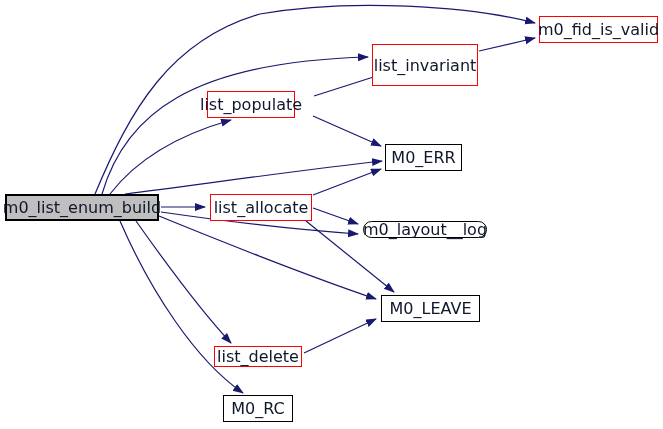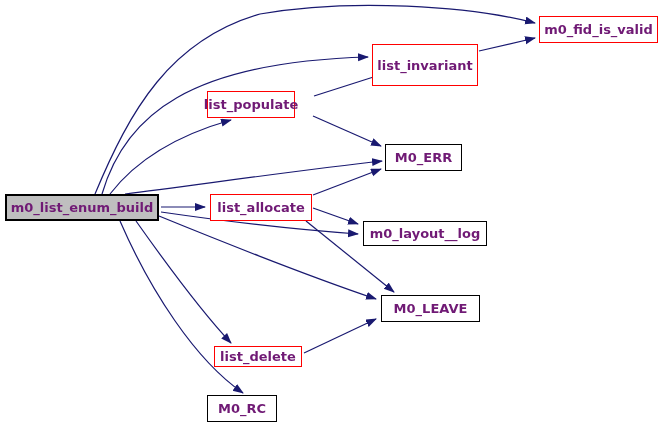--- a/index.html
+++ b/index.html
@@ -17,25 +17,24 @@
     width: 663px; height: 429px;
   }
   .node {
     position: absolute;
     box-sizing: border-box;
     display: flex;
     align-items: center;
     justify-content: center;
     background: #ffffff;
     border: 1px solid #000000;
-    font-size: 13px;
-    color: #701a75;
+    font-size: 16px;
+    color: #0f172a;
     white-space: nowrap;
     cursor: pointer;
-    font-weight: bold;
   }
   .node-red   { border-color: #ff0000; }
   .node-black { border-color: #000000; }
   .node-main  {
     background: #bfbfbf;
     border: 2px solid #000000;
     cursor: default;
   }
   .edge {
     fill: none;
@@ -78,21 +77,21 @@
   <div class="node node-red" style="left:539px; top:16px; width:119px; height:27px;">m0_fid_is_valid</div>
 
   <div class="node node-red" style="left:372px; top:44px; width:106px; height:42px;">list_invariant</div>
 
   <div class="node node-red" style="left:207px; top:91px; width:88px; height:27px;">list_populate</div>
 
   <div class="node node-black" style="left:385px; top:144px; width:77px; height:27px;">M0_ERR</div>
 
   <div class="node node-red" style="left:210px; top:194px; width:102px; height:27px;">list_allocate</div>
 
-  <div class="node node-black" style="left:363px; top:221px; width:124px; height:25px;">m0_layout__log</div>
+  <div class="node node-black" style="left:363px; top:221px; width:124px; height:17px;border-radius:12px;">m0_layout__log</div>
 
   <div class="node node-black" style="left:381px; top:295px; width:99px; height:27px;">M0_LEAVE</div>
 
   <div class="node node-red" style="left:214px; top:346px; width:88px; height:21px;">list_delete</div>
 
-  <div class="node node-black" style="left:207px; top:395px; width:70px; height:27px;">M0_RC</div>
+  <div class="node node-black" style="left:223px; top:395px; width:70px; height:27px;">M0_RC</div>
 
 </div>
 
 </body></html>

